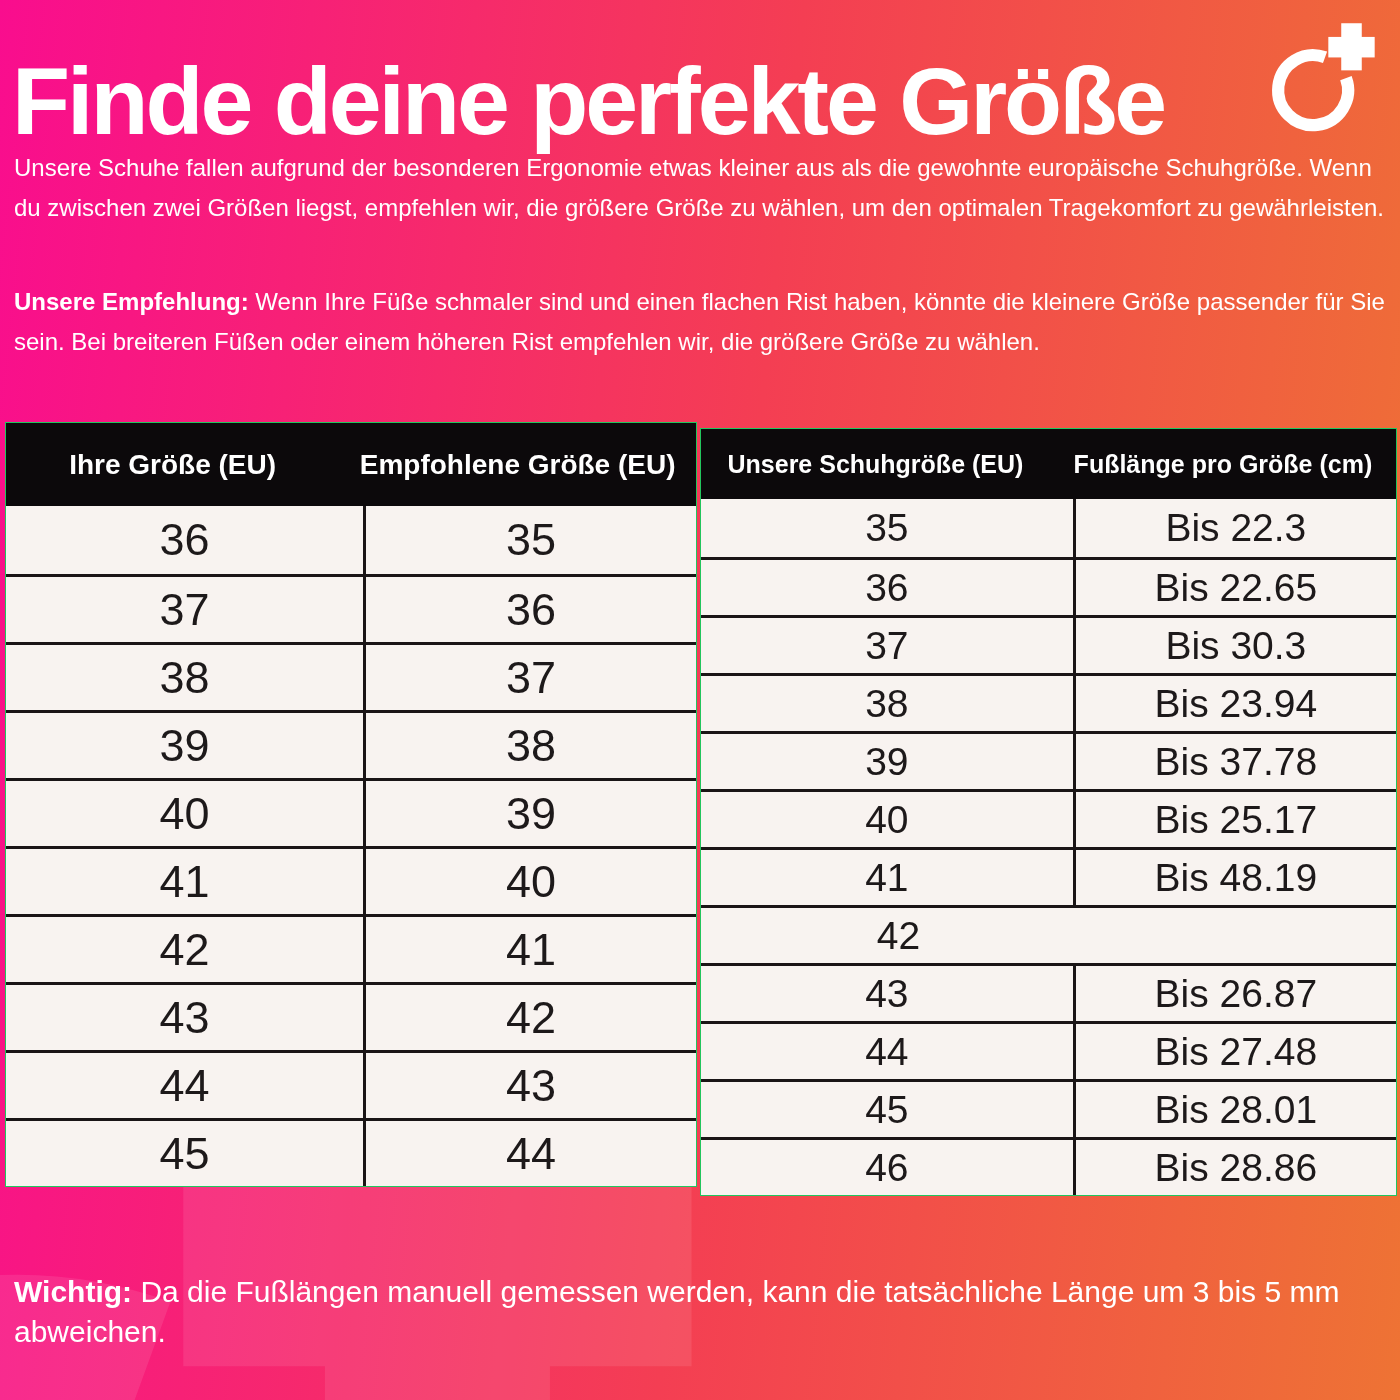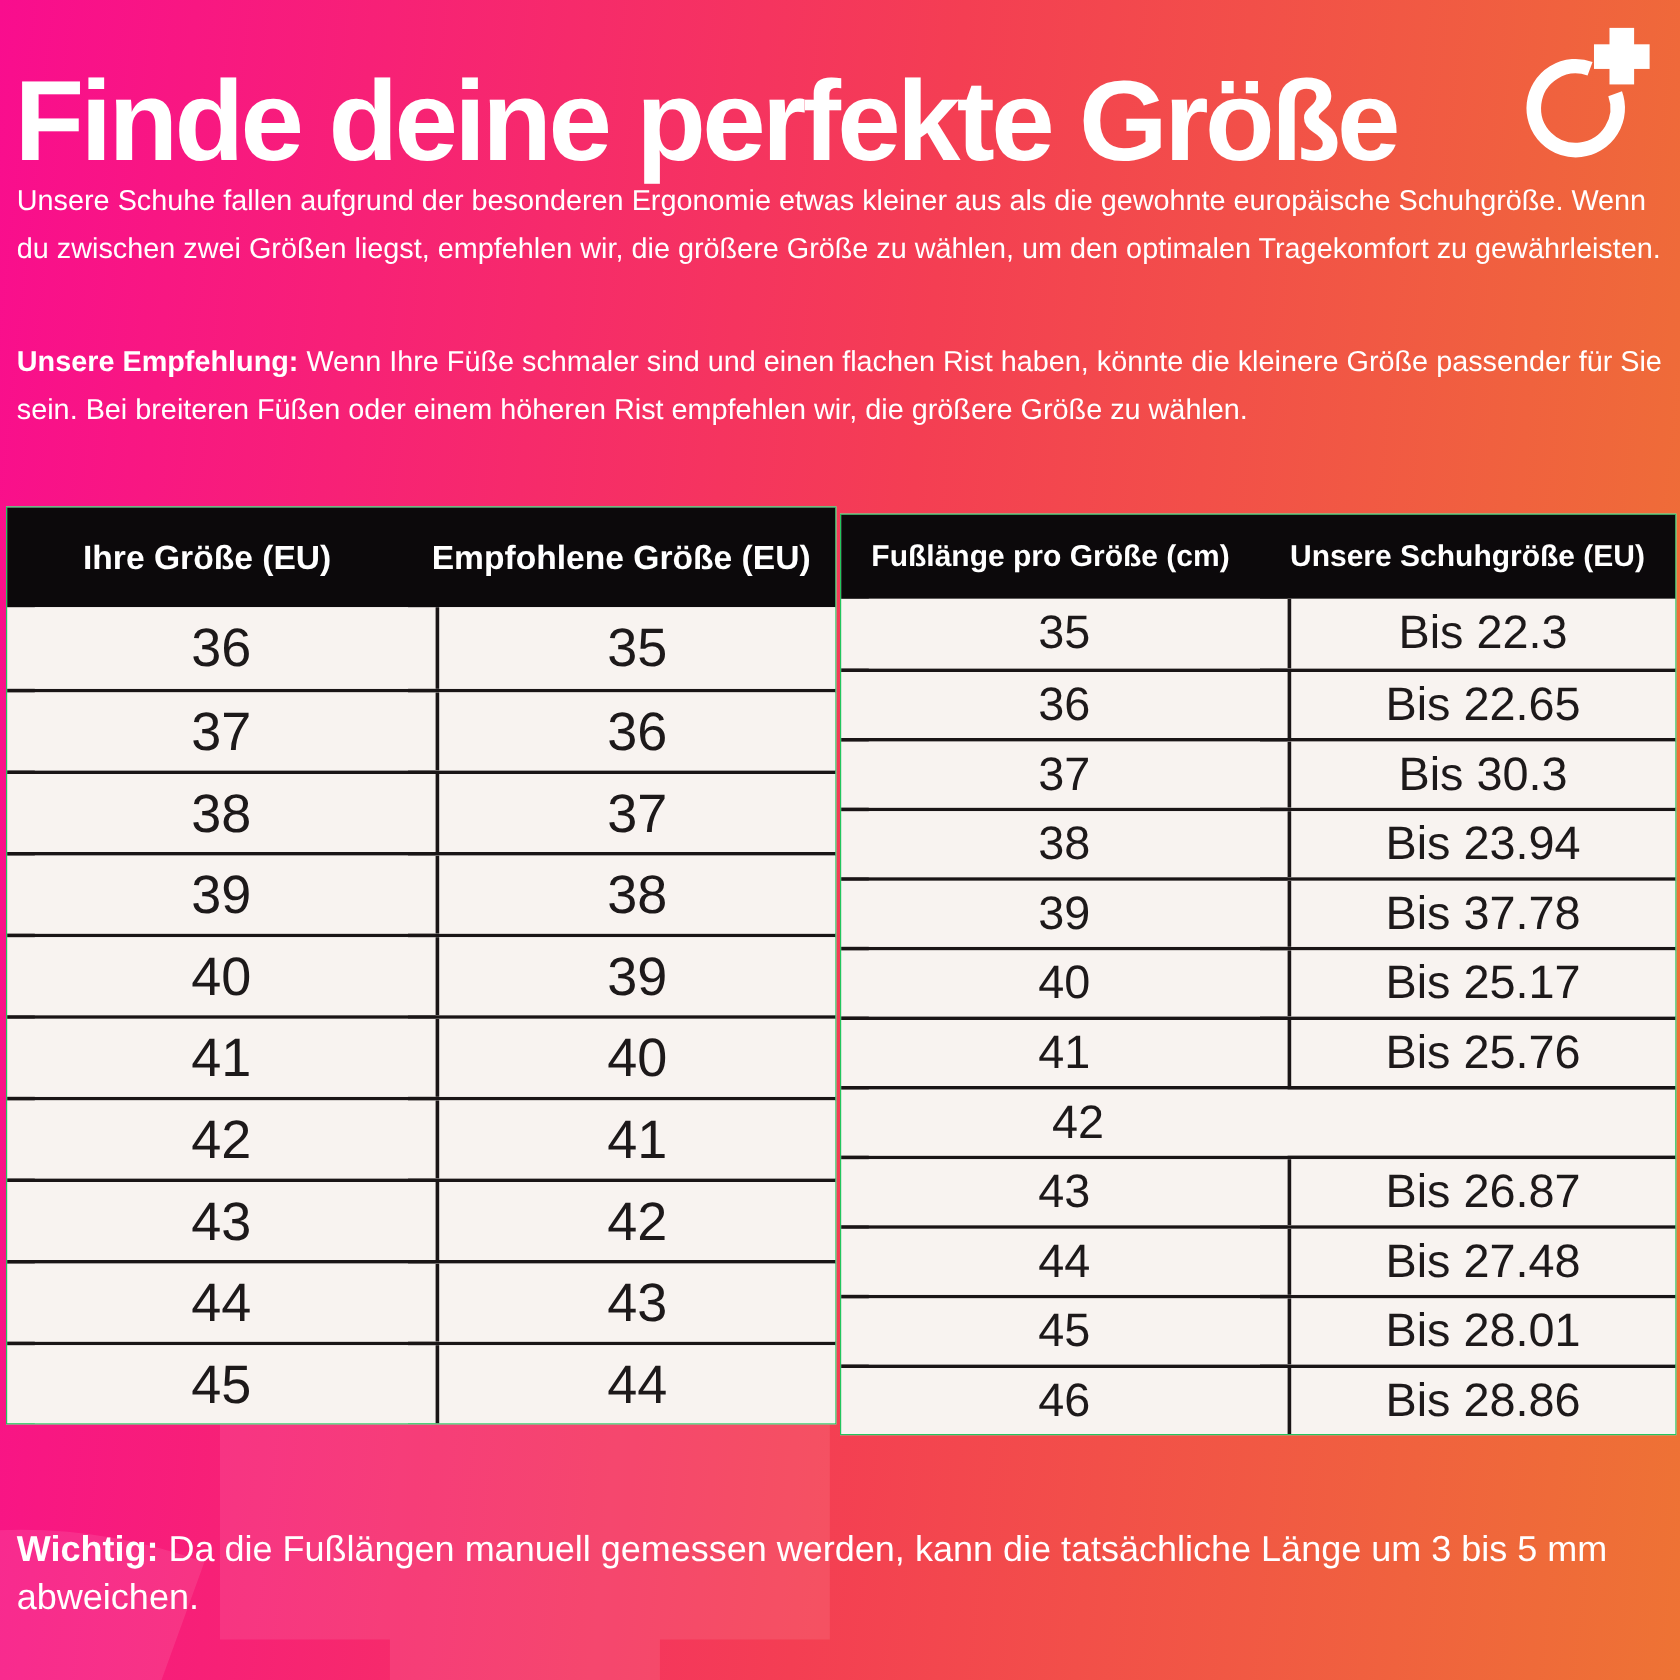--- a/index.html
+++ b/index.html
@@ -148,22 +148,22 @@
       </div>
       <div class="trow">
         <div class="tcell">45</div>
         <div class="tcell">44</div>
       </div>
     </div>
 </div>
 
 <div class="stable" id="length-table">
   <div class="thead">
+    <div class="hcell">Unsere Schuhgröße (EU)</div>
     <div class="hcell">Fußlänge pro Größe (cm)</div>
-    <div class="hcell">Unsere Schuhgröße (EU)</div>
   </div>
   <div class="tbody">
       <div class="trow">
         <div class="tcell">35</div>
         <div class="tcell">Bis 22.3</div>
       </div>
       <div class="trow">
         <div class="tcell">36</div>
         <div class="tcell">Bis 22.65</div>
       </div>
@@ -178,21 +178,21 @@
       <div class="trow">
         <div class="tcell">39</div>
         <div class="tcell">Bis 37.78</div>
       </div>
       <div class="trow">
         <div class="tcell">40</div>
         <div class="tcell">Bis 25.17</div>
       </div>
       <div class="trow">
         <div class="tcell">41</div>
-        <div class="tcell">Bis 25.76</div>
+        <div class="tcell">Bis 48.19</div>
       </div>
       <div class="trow">
         <div class="tcell">42</div>
       </div>
       <div class="trow">
         <div class="tcell">43</div>
         <div class="tcell">Bis 26.87</div>
       </div>
       <div class="trow">
         <div class="tcell">44</div>

